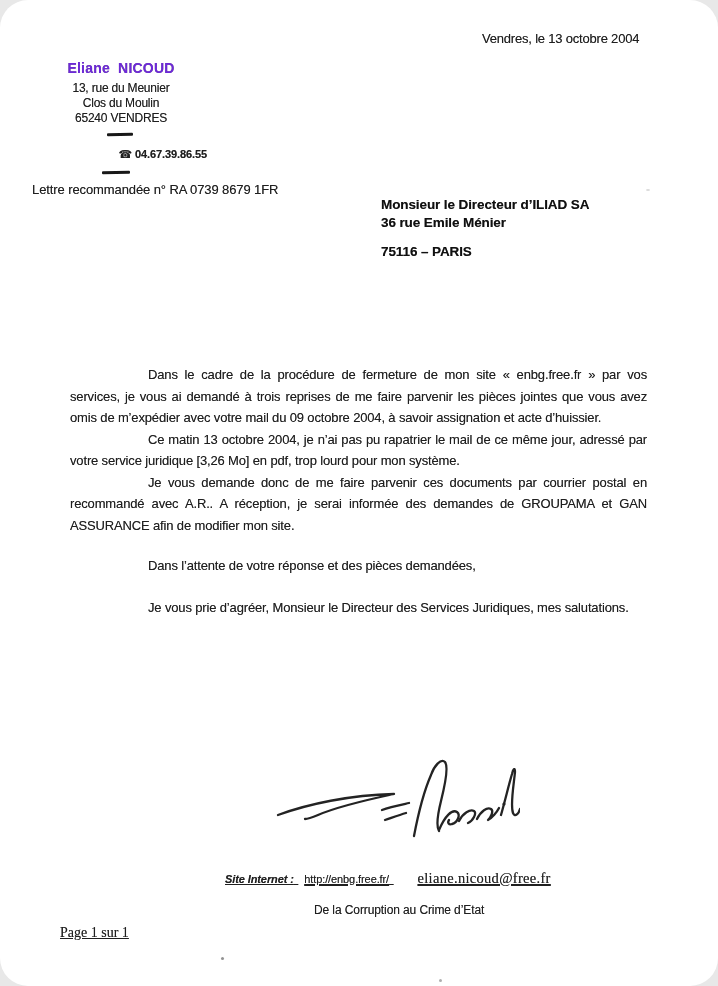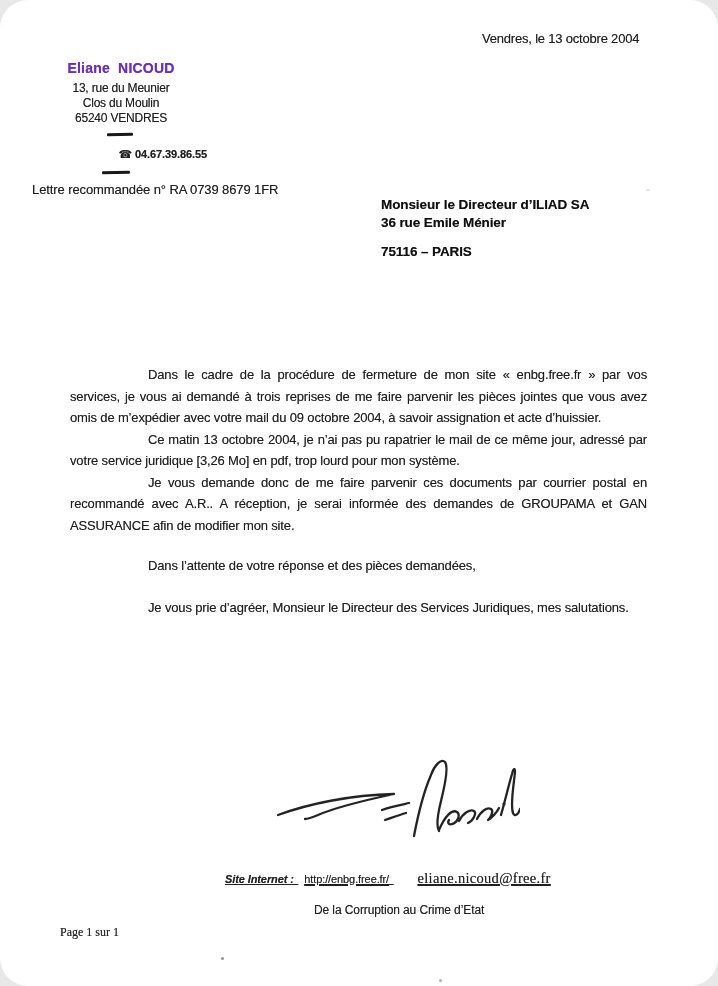--- a/index.html
+++ b/index.html
@@ -39,21 +39,21 @@
 
   .signature { position:absolute; left:268px; top:753px; width:252px; height:96px; }
   .signature svg { display:block; width:100%; height:100%; }
 
   .footer-line { position:absolute; left:225px; top:869px; white-space:nowrap;text-decoration:underline; }
   .site-label { font-style:italic; font-weight:600; font-size:11px; letter-spacing:-0.1px; }
   .site-url { font-size:11px; letter-spacing:-0.1px; text-decoration:underline; text-underline-offset:2px; margin-left:6px; }
   .email { font-family:"Liberation Serif", serif; font-size:14.5px; letter-spacing:0.3px; text-decoration:underline; text-underline-offset:2px; margin-left:24px; color:#222; }
 
   .motto { position:absolute; left:281px; top:903px; font-size:12px; letter-spacing:-0.1px;padding-left:33px; }
-  .page-number { position:absolute; left:60px; top:925px; font-family:"Liberation Serif", serif; font-size:12px; }
+  .page-number { position:absolute; left:60px; top:925px; font-family:"Liberation Serif", serif; font-size:14px;text-decoration:underline; }
 
   .speck { position:absolute; border-radius:50%; background:#6e6e6e; }
   .speck-1 { left:221px; top:957px; width:3px; height:3px; opacity:.75; }
   .speck-2 { left:439px; top:979px; width:3px; height:3px; opacity:.55; }
   .speck-3 { left:646px; top:189px; width:4px; height:2px; opacity:.25; }
 </style>
 </head>
 <body>
 
 <div class="page">

